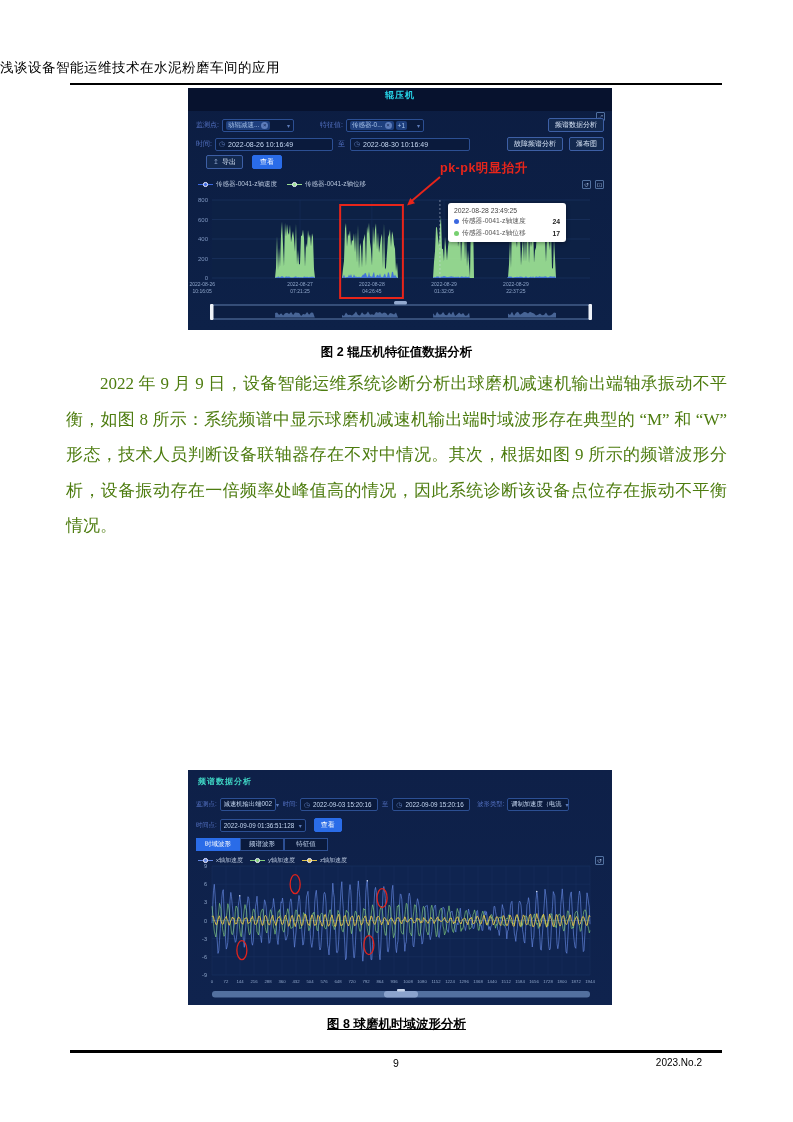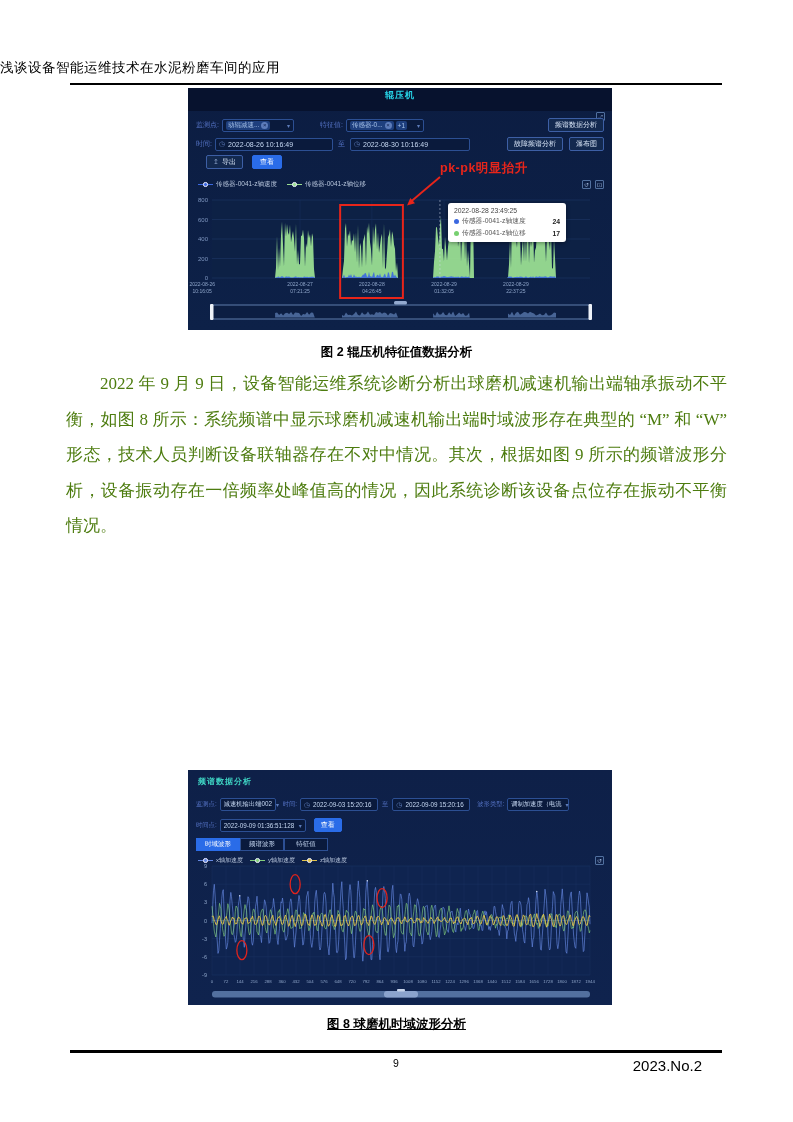--- a/index.html
+++ b/index.html
@@ -12,21 +12,21 @@
   .caption{position:absolute;left:0;right:0;text-align:center;font-weight:bold;
            font-family:"Liberation Sans","DejaVu Sans",sans-serif;font-size:12.5px;color:#000;}
   .cap7{top:344px;} .cap8{top:1016px;text-decoration:underline;}
   .body-text{position:absolute;top:366px;left:66px;width:661px;font-size:17px;
              line-height:35.5px;text-align:justify;color:#4d7c0f;}
   .body-text p{margin:0;text-indent:2em;}
   .footer-rule{position:absolute;top:1050px;left:70px;width:652px;height:2.5px;background:#000;}
   .page-num{position:absolute;top:1057px;left:70px;width:652px;text-align:center;
             font-family:"Liberation Sans","DejaVu Sans",sans-serif;font-size:10.5px;color:#000;}
   .issue{position:absolute;top:1057px;left:70px;width:632px;text-align:right;
-         font-family:"Liberation Sans","DejaVu Sans",sans-serif;font-size:15px;color:#000;}
+         font-family:"Liberation Sans","DejaVu Sans",sans-serif;font-size:10px;color:#000;}
   
   .shot{position:absolute;left:188px;width:424px;
         font-family:"Liberation Sans","DejaVu Sans",sans-serif;color:#c6d8f2;}
   .shot, .shot *{box-sizing:border-box;}
   .fig7{top:88px;height:242px;background:linear-gradient(#0c1d42,#0d2148);}
   .fig8{top:770px;height:235px;background:linear-gradient(#0e2048,#0f234e);}
   .svg-layer{position:absolute;left:0;top:0;z-index:1;}
   .titlebar{position:relative;z-index:2;height:23px;background:#07122e;color:#27d3e6;
             font-weight:bold;font-size:9px;text-align:center;line-height:15px;letter-spacing:1px;}
   .ctl-row{position:absolute;left:8px;right:8px;display:flex;align-items:center;z-index:3;font-size:7px;}

